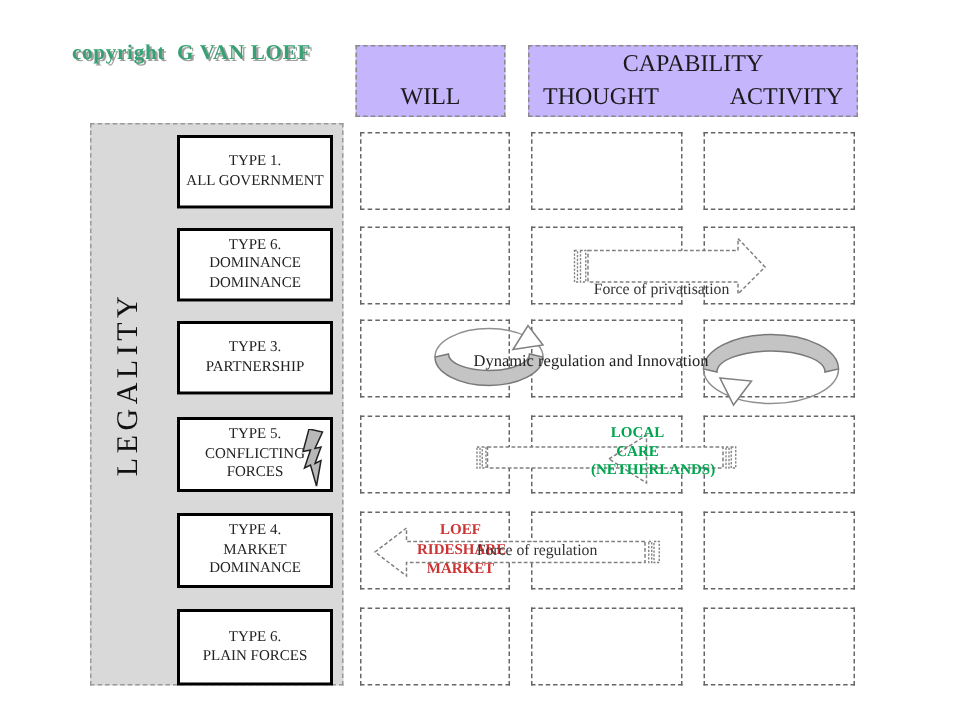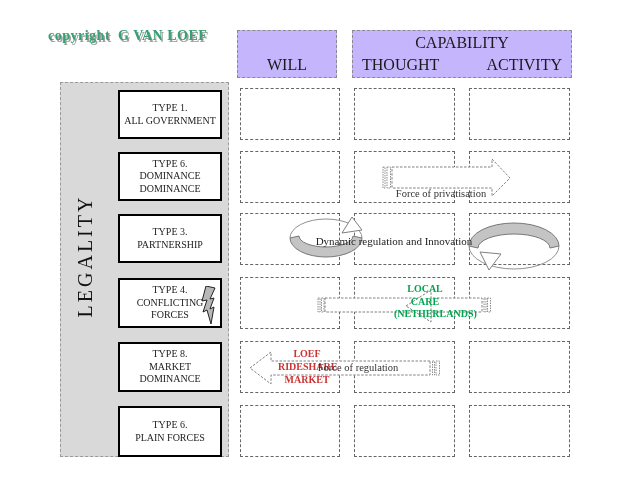--- a/index.html
+++ b/index.html
@@ -131,29 +131,29 @@
   <div class="abs typebox typewrap" style="top:152px">
     <span>TYPE 6.</span>
     <span>DOMINANCE</span>
     <span>DOMINANCE</span>
   </div>
   <div class="abs typebox typewrap" style="top:214px">
     <span>TYPE 3.</span>
     <span>PARTNERSHIP</span>
   </div>
   <div class="abs typebox typewrap" style="top:278px;height:50px">
-    <span>TYPE 4.</span>
+    <span>TYPE 5.</span>
     <span>CONFLICTING</span>
     <span>FORCES</span>
     <svg id="bolt" width="20" height="40" viewBox="0 0 20 40">
       <polygon points="7,0 16,2 11,13 15,12 11,23 15,21 12,38 8,24 4,26 8,14 3,15" fill="#B8B8B8" stroke="#222" stroke-width="1"></polygon>
     </svg>
   </div>
   <div class="abs typebox typewrap" style="top:342px;height:50px">
-    <span>TYPE 8.</span>
+    <span>TYPE 4.</span>
     <span>MARKET</span>
     <span>DOMINANCE</span>
   </div>
   <div class="abs typebox typewrap" style="top:406px;height:51px">
     <span>TYPE 6.</span>
     <span>PLAIN FORCES</span>
   </div>
 
   <div id="ann-priv" class="abs ann">Force of privatisation</div>
   <div id="ann-dyn" class="abs ann">Dynamic regulation and Innovation</div>

